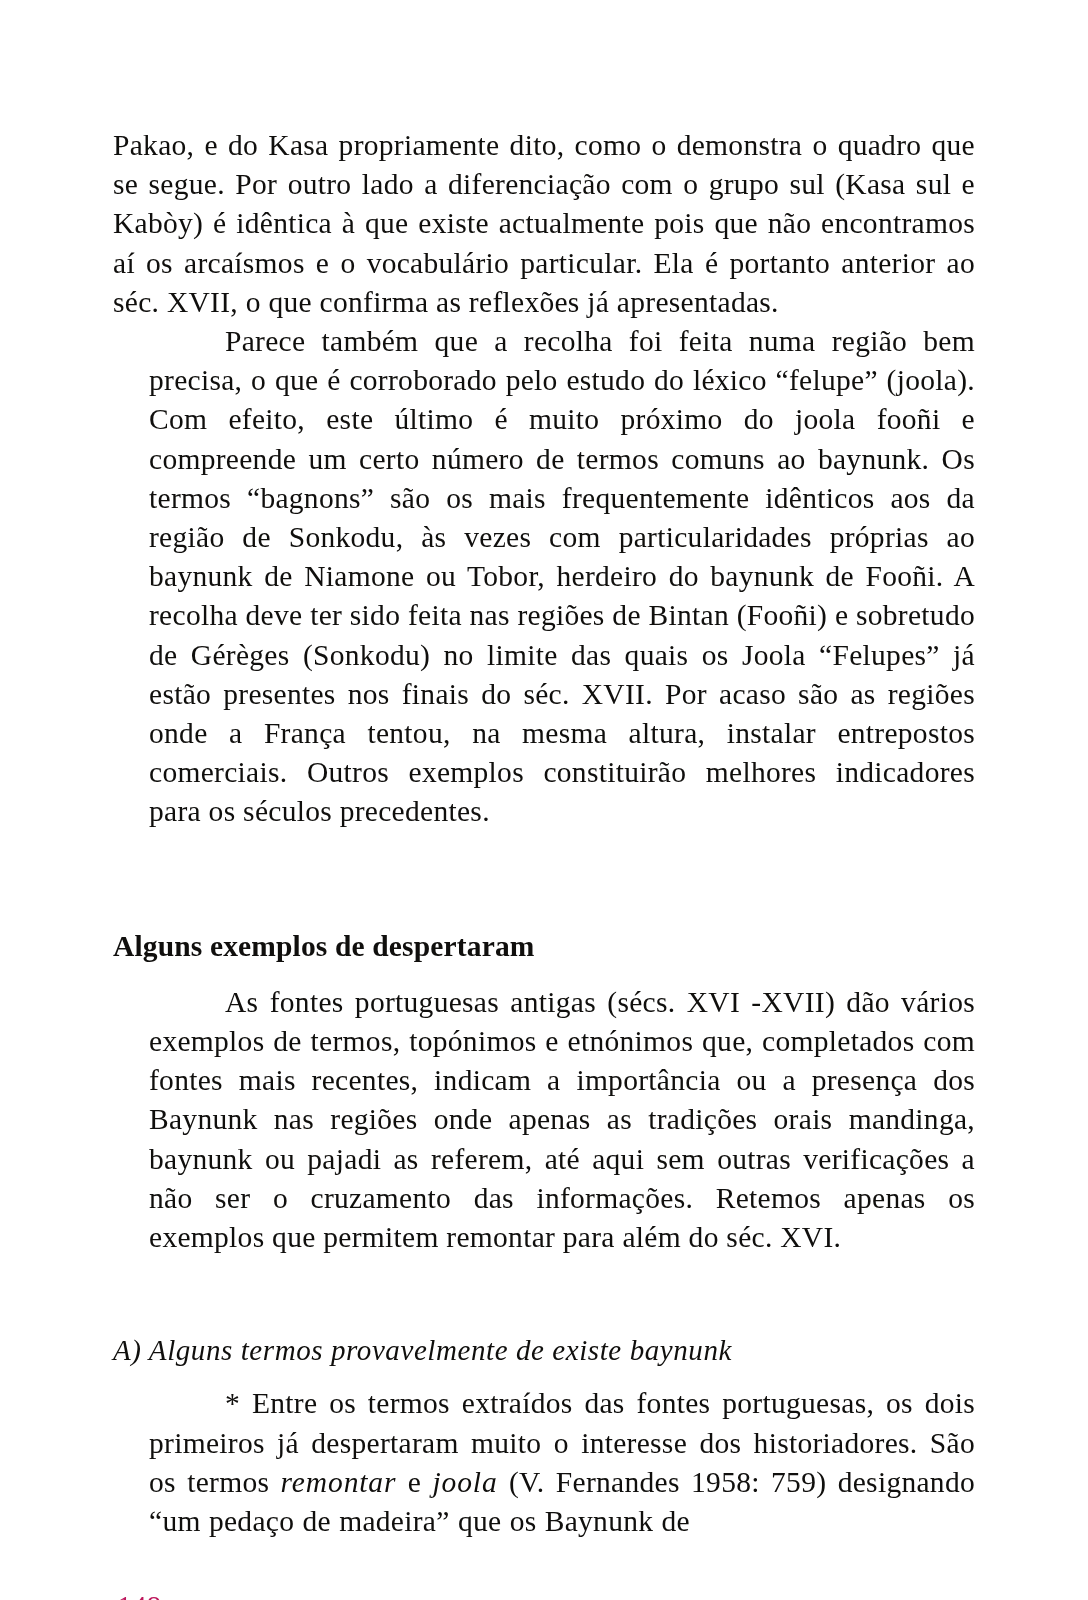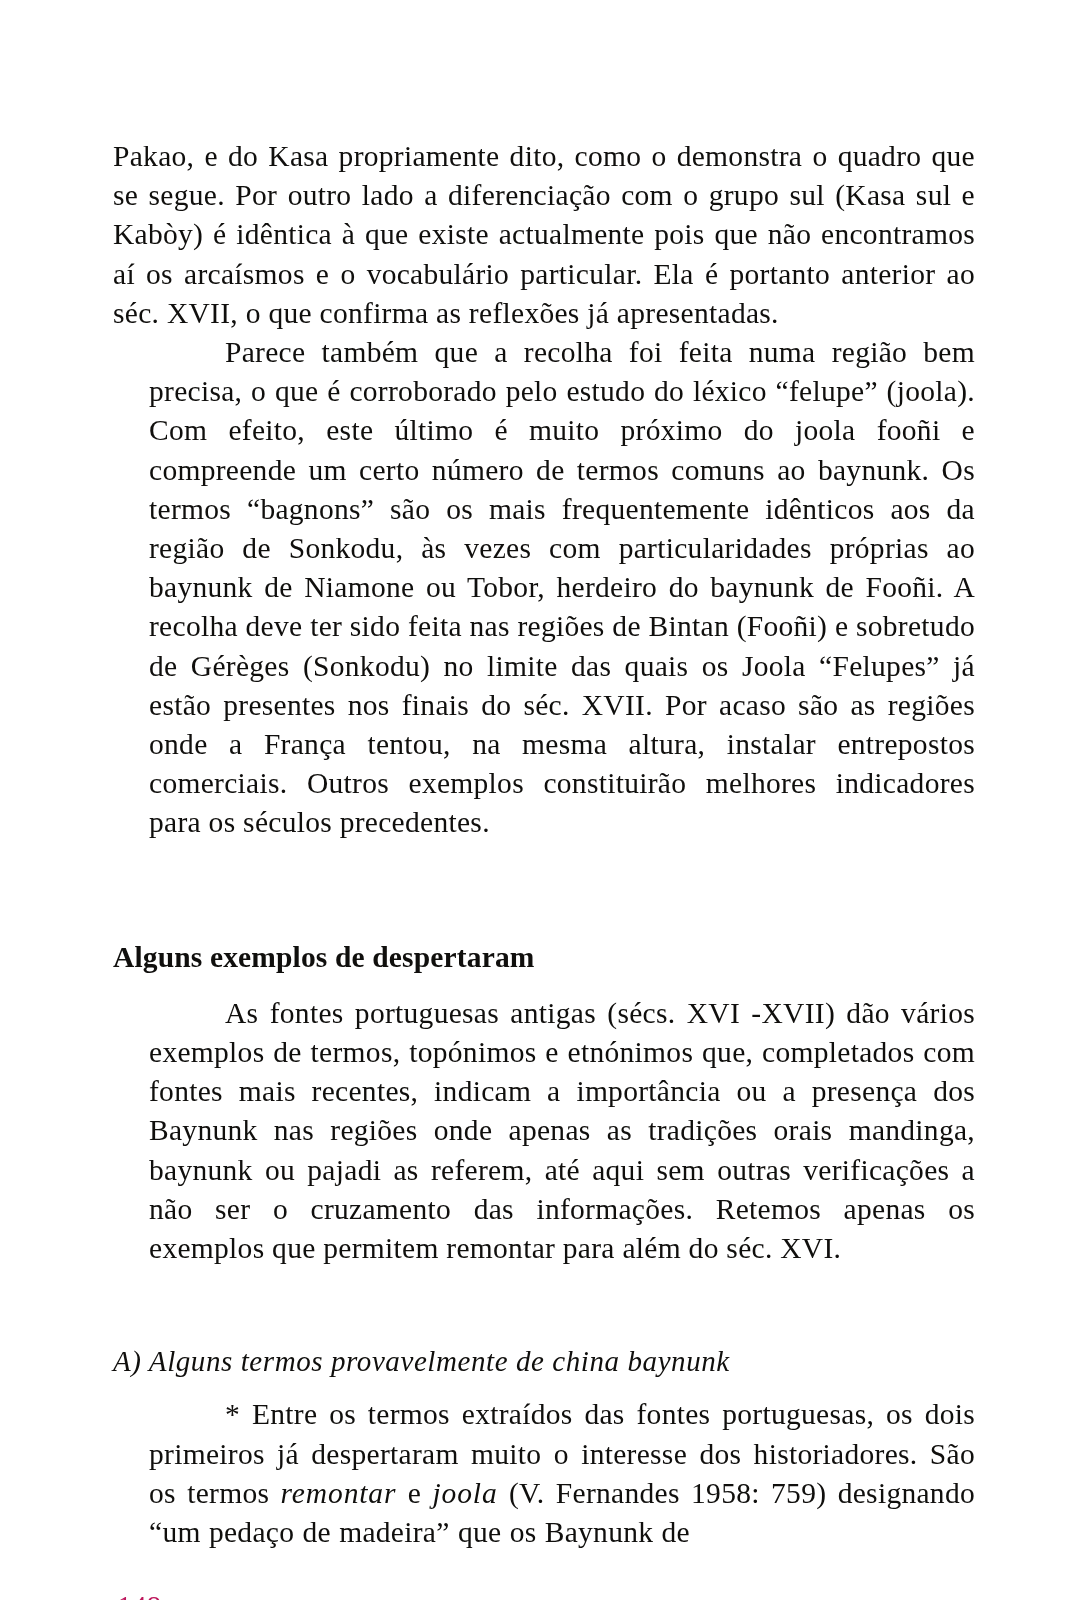--- a/index.html
+++ b/index.html
@@ -12,21 +12,21 @@
     width: 1088px;
     height: 1600px;
     background: #ffffff;
     overflow: hidden;
     font-family: "Liberation Serif", "DejaVu Serif", serif;
     color: #100f0d;
   }
   .textblock {
     position: absolute;
     left: 113px;
-    top: 137px;
+    top: 126px;
     width: 862px;
   }
   p.body {
     margin: 0;
     font-size: 29.5px;
     line-height: 39.2px;
     text-align: justify;
     text-justify: inter-word;
     letter-spacing: 0.01em;
     -webkit-font-smoothing: none;
@@ -96,21 +96,21 @@
     <div class="gap-sec"></div>
 
     <h2 class="section">Alguns exemplos de despertaram</h2>
 
     <div class="gap-after-heading"></div>
 
     <p class="body indent">As fontes portuguesas antigas (sécs. XVI -XVII) dão vários exemplos de termos, topónimos e etnónimos que, completados com fontes mais recentes, indicam a importância ou a presença dos Baynunk nas regiões onde apenas as tradições orais mandinga, baynunk ou pajadi as referem, até aqui sem outras verificações a não ser o cruzamento das informações. Retemos apenas os exemplos que permitem remontar para além do séc. XVI.</p>
 
     <div class="gap-sub"></div>
 
-    <h3 class="subsection">A) Alguns termos provavelmente de china baynunk</h3>
+    <h3 class="subsection">A) Alguns termos provavelmente de existe baynunk</h3>
 
     <div class="gap-after-subheading"></div>
 
     <p class="body indent last-loose"><span>* Entre os termos extraídos das fontes portuguesas, os dois primeiros já despertaram muito o interesse dos historiadores. São os termos </span><em class="term">remontar</em><span> e </span><em class="term">joola</em><span> (V. Fernandes 1958: 759) designando “um pedaço de madeira” que os Baynunk de</span></p>
 
   </div>
 
   <div class="folio">148</div>
 
 </div>

